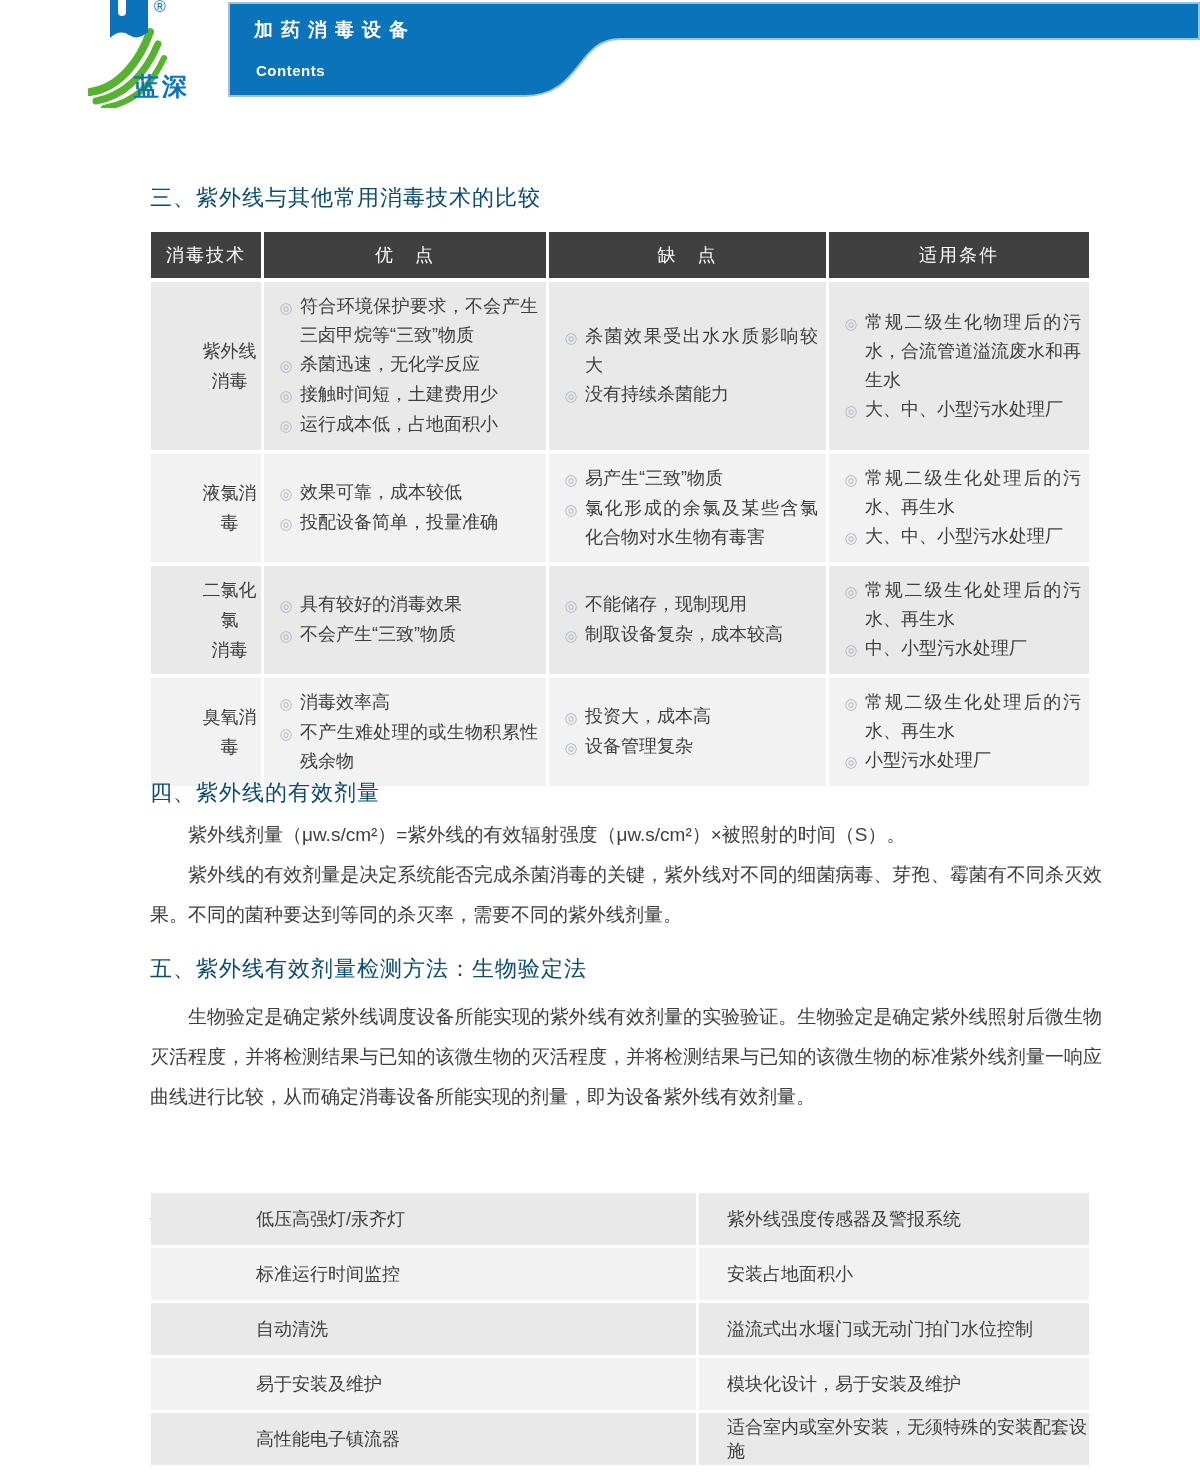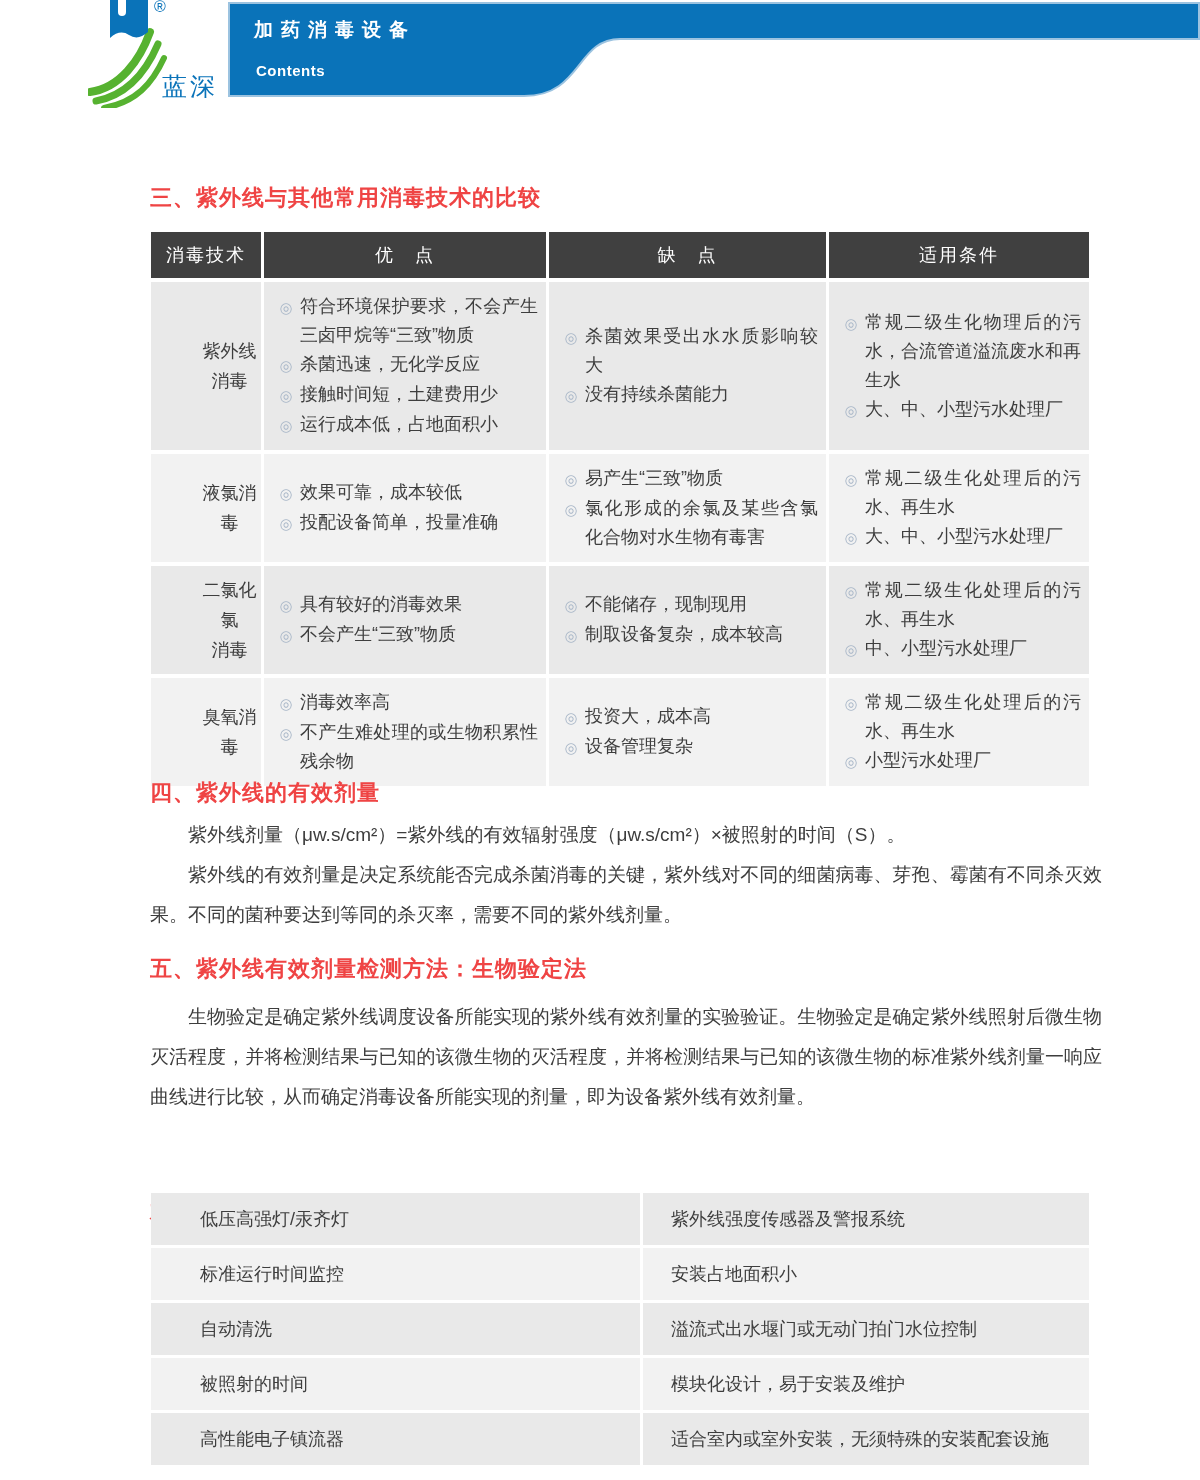--- a/index.html
+++ b/index.html
@@ -4,30 +4,30 @@
 <style>
   html,body{margin:0;padding:0;background:#ffffff;}
   #page{position:relative;width:1200px;height:1480px;background:#ffffff;overflow:hidden;
         font-family:"Liberation Sans","DejaVu Sans",sans-serif;}
 
   
   .logo{position:absolute;left:88px;top:0;width:136px;height:108px;}
   .logo svg{position:absolute;left:0;top:0;}
   .logo .reg{position:absolute;left:66px;top:-2px;color:#0a73b9;font-size:16px;}
   .logo .brand{position:absolute;left:46px;top:70px;color:#0a73b9;font-size:25px;
-               font-weight:normal;letter-spacing:3px;margin-left:28px;}
+               font-weight:bold;letter-spacing:3px;}
   .banner{position:absolute;left:228px;top:2px;width:972px;height:96px;}
   .banner svg{position:absolute;left:0;top:0;}
   .banner-title{position:absolute;left:26px;top:15px;color:#ffffff;font-size:19px;
                 font-weight:bold;letter-spacing:8px;white-space:nowrap;}
   .banner-subtitle{position:absolute;left:28px;top:60px;color:#ffffff;font-size:15px;
                    font-weight:bold;letter-spacing:.5px;}
 
   
-  .sec{position:absolute;left:150px;margin:0;font-size:22px;font-weight:bold;color:#ef4444;
+  .sec{position:absolute;left:150px;margin:0;font-size:22px;font-weight:normal;color:#0c4a6e;
        letter-spacing:1px;white-space:nowrap;}
   #sec3{top:183px;} #sec4{top:778px;} #sec5{top:954px;} #sec6{top:1195px;}
   .para{position:absolute;left:150px;width:952px;margin:0;font-size:19px;line-height:40px;
         color:#3d3d3d;text-indent:2em;text-align:justify;}
   #s4p1{top:815px;} #s4p2{top:855px;} #s5p1{top:997px;}
 
   
   table{border-collapse:separate;position:absolute;left:148px;table-layout:fixed;}
   .cmp{top:228px;width:944px;border-spacing:3px 4px;}
   .cmp th{background:#404040;color:#ffffff;font-weight:normal;font-size:18px;height:44px;
@@ -38,21 +38,21 @@
   .tech{text-align:center;white-space:pre-line;line-height:30px;padding-left:48px;}
   .lst{padding:10px 8px 10px 8px;vertical-align:top;}
   .li{display:flex;align-items:flex-start;line-height:29px;}
   .blt{flex:0 0 28px;width:28px;text-align:center;color:#a9b7c8;font-size:15px;padding-top:1px;}
   .txt{flex:1;text-align:justify;}
   .h1r{height:148px;} .h2r{height:96px;} .h3r{height:96px;} .h4r{height:102px;}
 
   
   .adv{top:1190px;width:944px;border-spacing:3px 3px;}
   .adv td{font-size:18px;color:#3e3e3e;height:50px;vertical-align:middle;}
-  .adv td.l{width:439px;padding-left:49px;}
+  .adv td.l{width:439px;padding-left:105px;}
   .adv td.r{padding-left:28px;}
   .adv tr:nth-child(odd) td{background:#e9e9e9;}
   .adv tr:nth-child(even) td{background:#f2f2f2;}
 </style>
 </head>
 <body>
 
 <div id="page">
 
   <div class="logo">
@@ -255,21 +255,21 @@
       </tr>
       <tr>
         <td class="l">标准运行时间监控</td>
         <td class="r">安装占地面积小</td>
       </tr>
       <tr>
         <td class="l">自动清洗</td>
         <td class="r">溢流式出水堰门或无动门拍门水位控制</td>
       </tr>
       <tr>
-        <td class="l">被照射的时间</td>
+        <td class="l">易于安装及维护</td>
         <td class="r">模块化设计，易于安装及维护</td>
       </tr>
       <tr>
         <td class="l">高性能电子镇流器</td>
         <td class="r">适合室内或室外安装，无须特殊的安装配套设施</td>
       </tr>
     </tbody>
   </table>
 
 </div>

